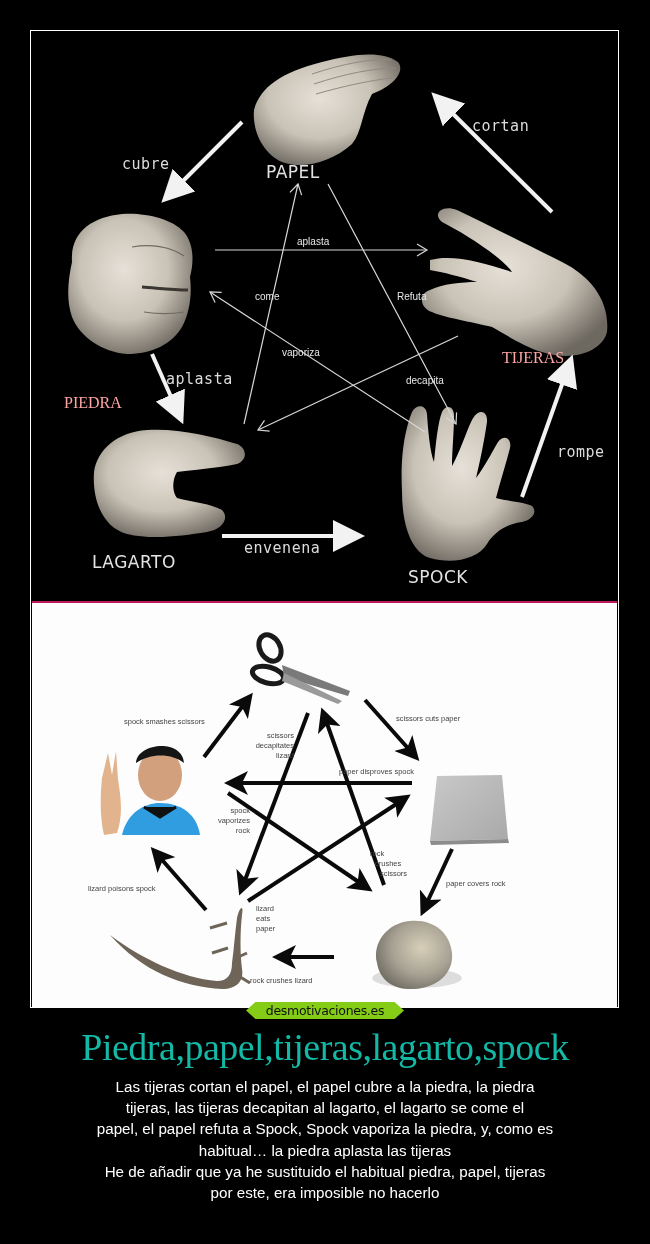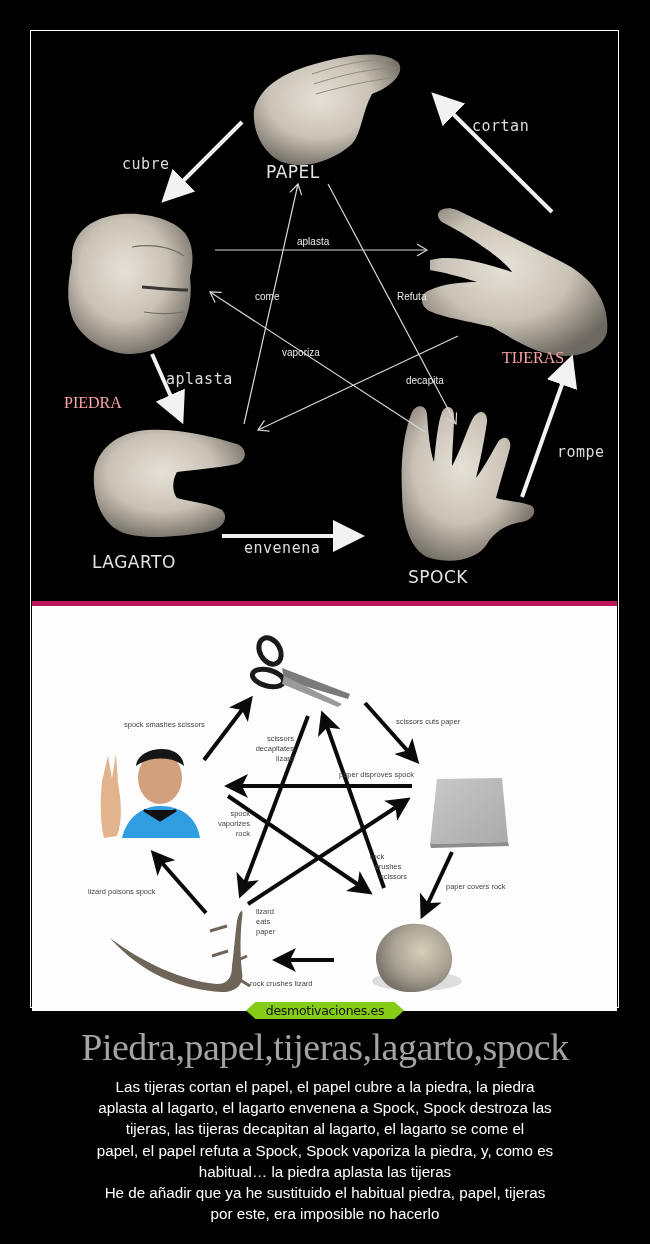--- a/index.html
+++ b/index.html
@@ -1,30 +1,30 @@
 <!DOCTYPE html>
 <html><head>
 <meta charset="utf-8">
 <style>
   html, body { margin: 0; padding: 0; background: #000; }
   body { width: 650px; height: 1244px; position: relative; overflow: hidden; font-family: "DejaVu Sans", sans-serif; }
   .frame { position: absolute; left: 30px; top: 30px; width: 587px; height: 976px; border: 1px solid #fff; box-sizing: content-box; }
   .panel-top { position: absolute; left: 32px; top: 32px; width: 585px; height: 568px; background: #000; overflow: hidden; }
-  .panel-bottom { position: absolute; left: 32px; top: 601px; width: 585px; height: 405px; background: #fdfdfd; overflow: hidden; border-top: 5px solid #be185d; }
+  .panel-bottom { position: absolute; left: 32px; top: 601px; width: 585px; height: 405px; background: #fdfdfd; overflow: hidden; border-top: 2px solid #be185d; }
   .panel-top svg, .panel-bottom svg { position: absolute; left: 0; top: 0; }
   .lbl { position: absolute; color: #e9e9e9; white-space: nowrap; }
   .lbl-mono { font-family: "DejaVu Sans Mono", monospace; font-size: 15px; color: #dcdcdc; letter-spacing: 0.5px; }
   .lbl-name { font-family: "DejaVu Sans", sans-serif; font-size: 17px; color: #e3e3e3; letter-spacing: 0.5px; }
   .lbl-name-mono { font-family: Liberation Serif, serif; font-size: 16px; color: #fca5a5; }
   .lbl-small { font-family: "Liberation Sans", sans-serif; font-size: 10px; color: #eaeaea; }
   .blbl { position: absolute; font-family: "Liberation Sans", sans-serif; font-size: 7.5px; color: #444; white-space: nowrap; line-height: 10px; }
   .blbl.r { text-align: right; }
   .logo { position: absolute; left: 246px; top: 1002px; width: 158px; height: 17px; background: #84cc16; clip-path: polygon(6% 0, 94% 0, 100% 50%, 94% 100%, 6% 100%, 0 50%); display: flex; align-items: center; justify-content: center; }
   .logo span { font-family: "DejaVu Sans", sans-serif; font-size: 12.5px; color: #111; letter-spacing: -0.3px; }
-  .title { position: absolute; left: 0; top: 1024px; width: 650px; text-align: center; font-family: "Liberation Serif", serif; font-size: 38px; color: #a3a3a3; line-height: 46px; letter-spacing: -0.5px; }
+  .title { position: absolute; left: 0; top: 1024px; width: 650px; text-align: center; font-family: "Liberation Serif", serif; font-size: 38px; color: #14b8a6; line-height: 46px; letter-spacing: -0.5px; }
   .desc { position: absolute; left: 50px; top: 1076px; width: 550px; text-align: center; font-family: "Liberation Sans", sans-serif; font-size: 15.2px; color: #fff; line-height: 21.2px; }
   .desc div { white-space: nowrap; }
 </style>
 </head>
 <body>
 
 <div class="frame"></div>
 
 <div class="panel-top">
   <svg width="585" height="568" viewBox="0 0 585 568">
@@ -197,19 +197,18 @@
 </div>
 
 <div class="logo">
   <span>desmotivaciones.es</span>
 </div>
 
 <div class="title">Piedra,papel,tijeras,lagarto,spock</div>
 
 <div class="desc">
   <div>Las tijeras cortan el papel, el papel cubre a la piedra, la piedra</div>
-  <div>aplasta al lagarto, el lagarto envenena a Spock, Spock destroza las</div>
   <div>tijeras, las tijeras decapitan al lagarto, el lagarto se come el</div>
   <div>papel, el papel refuta a Spock, Spock vaporiza la piedra, y, como es</div>
   <div>habitual… la piedra aplasta las tijeras</div>
   <div>He de añadir que ya he sustituido el habitual piedra, papel, tijeras</div>
   <div>por este, era imposible no hacerlo</div>
 </div>
 
 </body></html>

